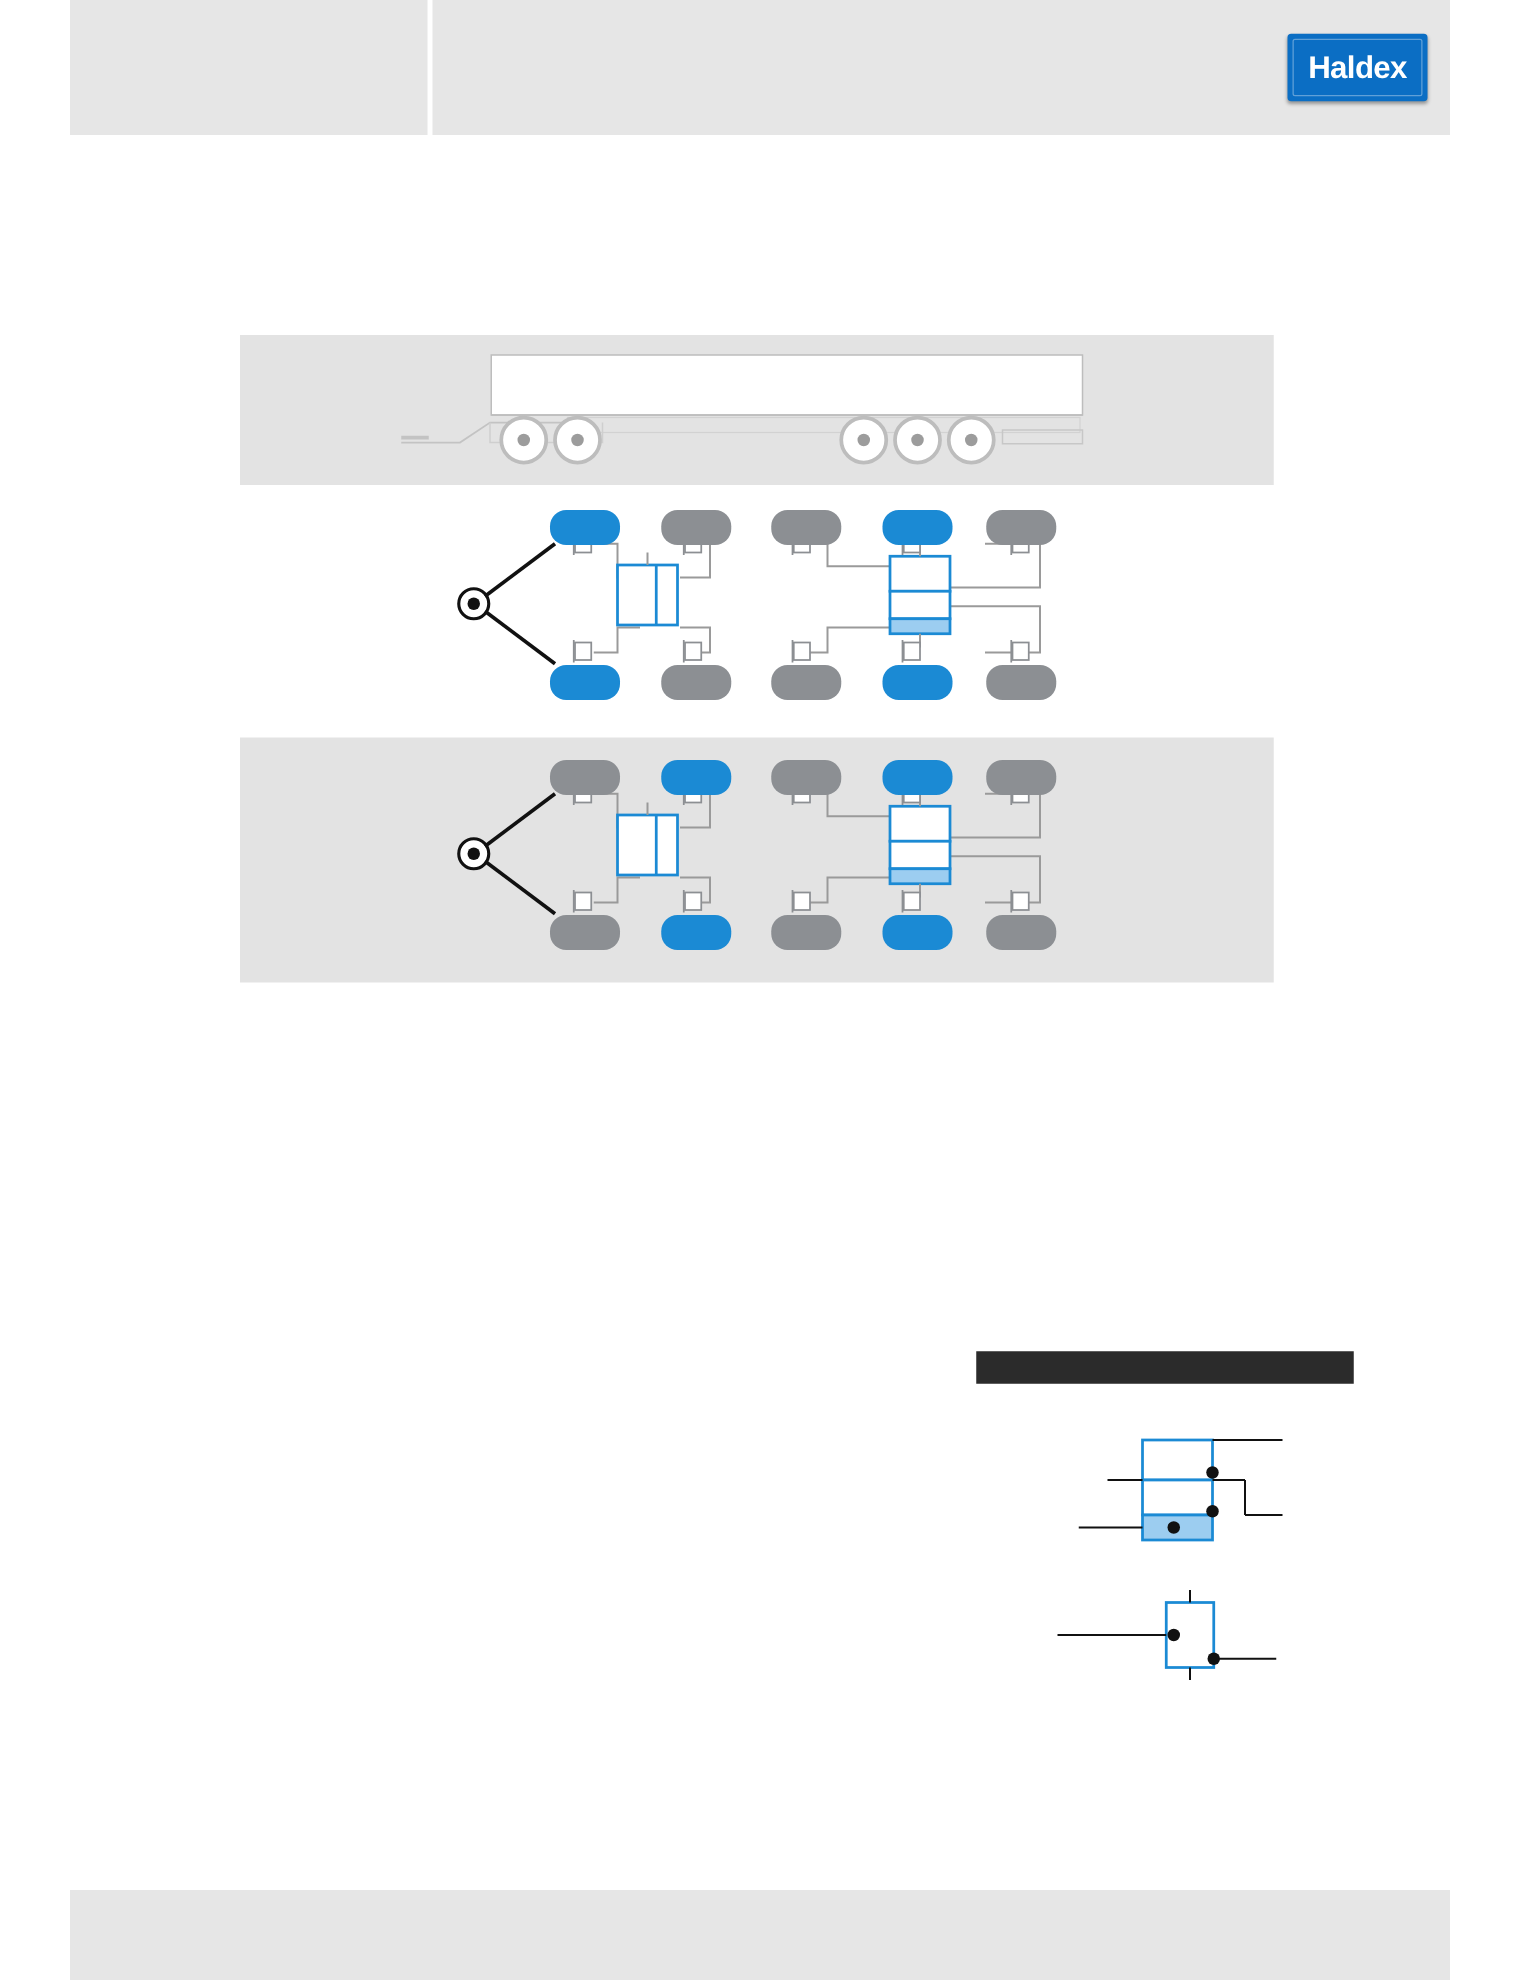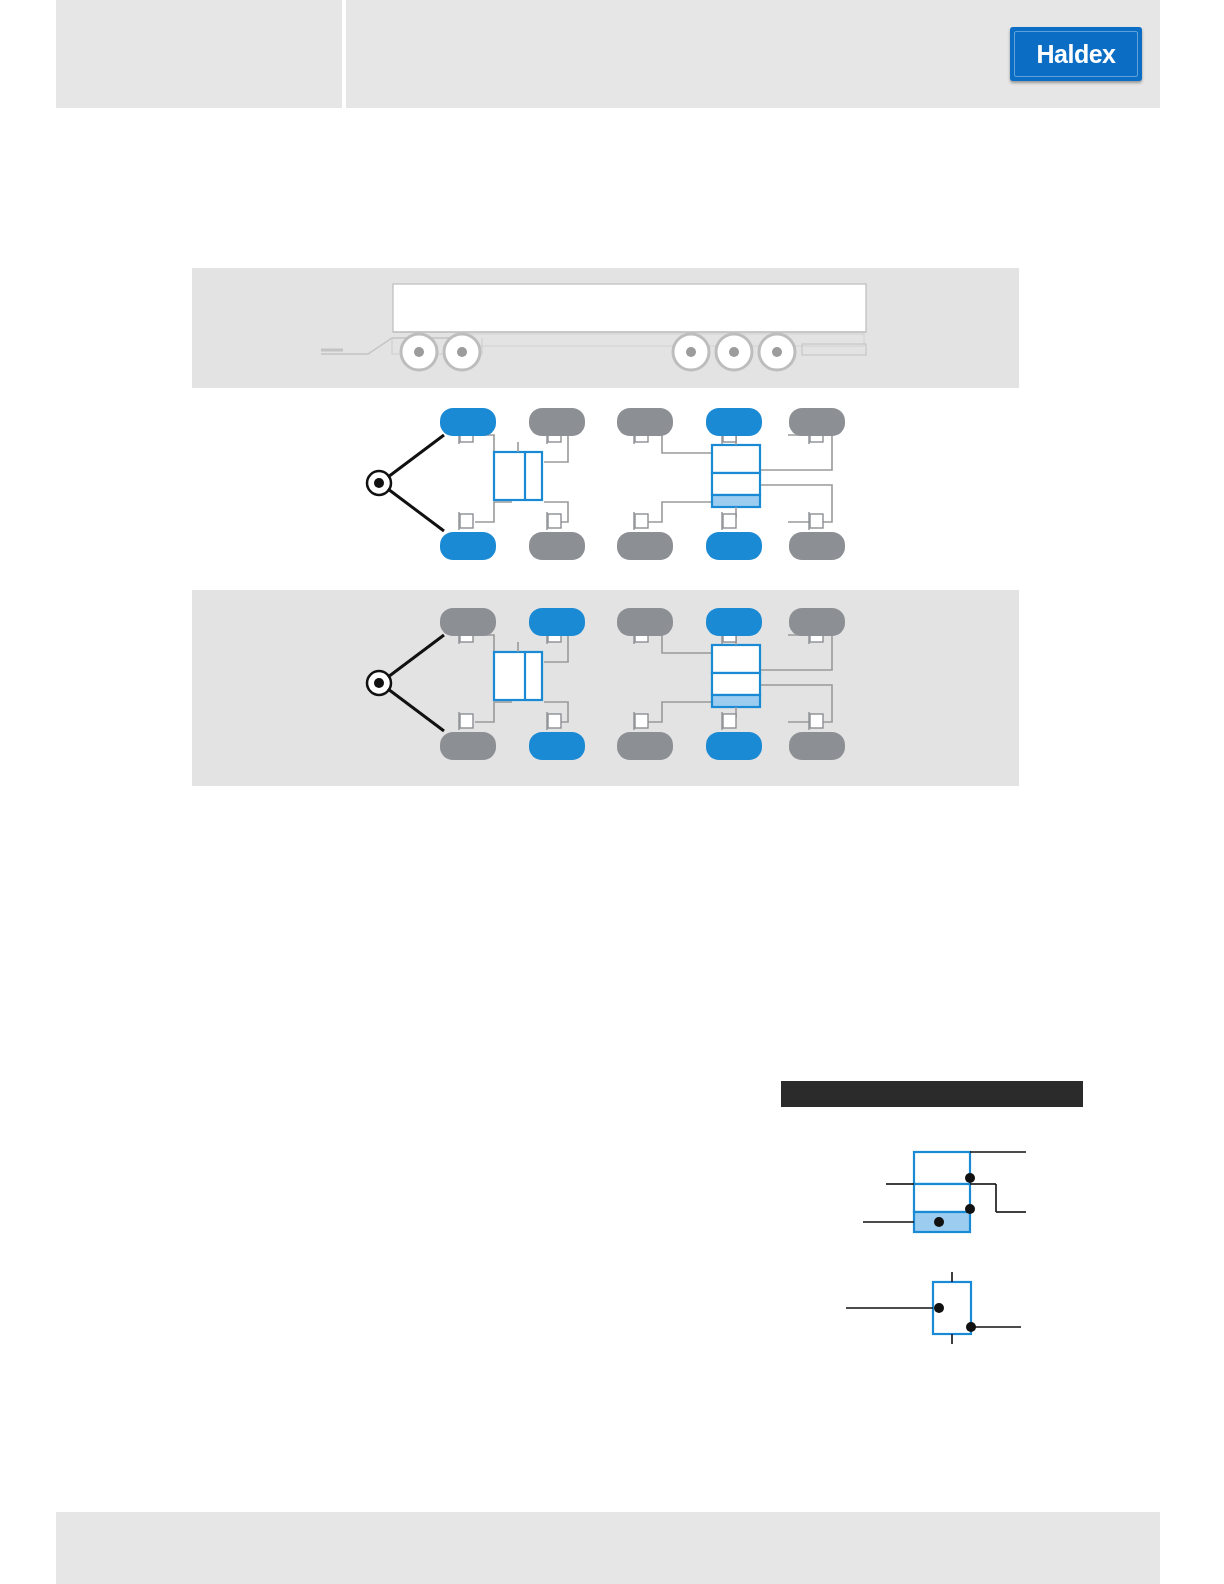--- a/index.html
+++ b/index.html
@@ -16,21 +16,21 @@
   }
   .header-left{
     position:absolute;left:0;top:0;width:286px;height:108px;
     background:#e6e6e6;
   }
   .header-right{
     position:absolute;left:290px;top:0;width:814px;height:108px;
     background:#e6e6e6;
   }
   .logo{
-    position:absolute;right:18px;top:27px;width:132px;height:54px;
+    position:absolute;right:18px;top:27px;width:112px;height:54px;
     background:#0b6ec4;
     border-radius:3px;
     box-shadow:0 2px 3px rgba(0,0,0,.35);
     display:flex;align-items:center;justify-content:center;margin-left:28px;
   }
   .logo span{
     color:#ffffff;font-weight:bold;font-size:25px;letter-spacing:-0.5px;
   }
   .logo:before{
     content:"";position:absolute;left:4px;top:4px;right:4px;bottom:4px;

